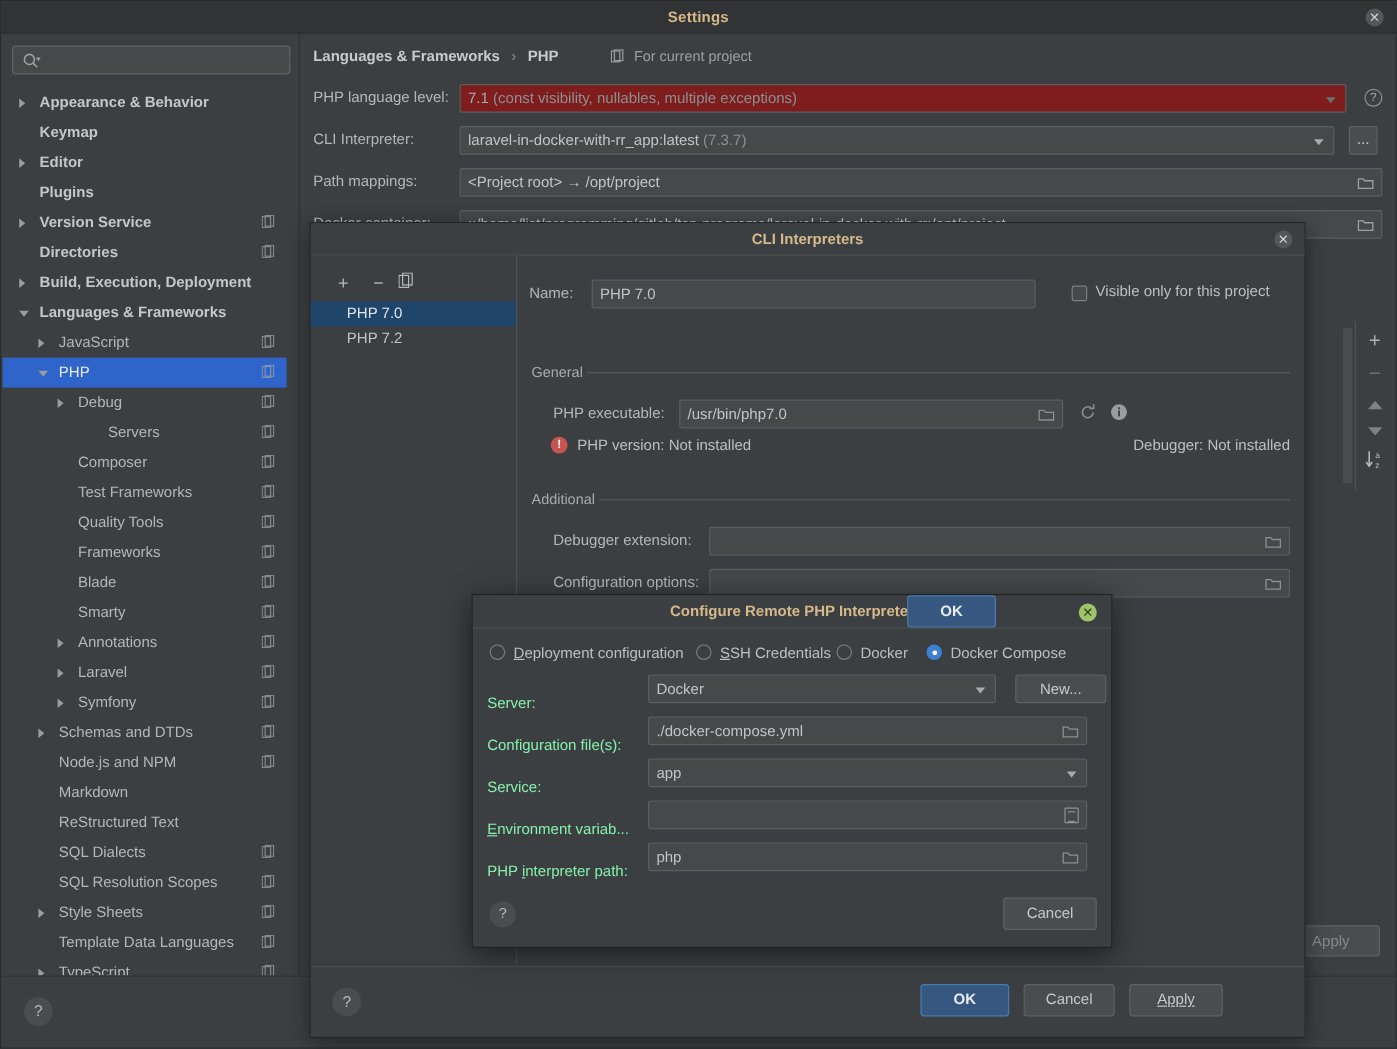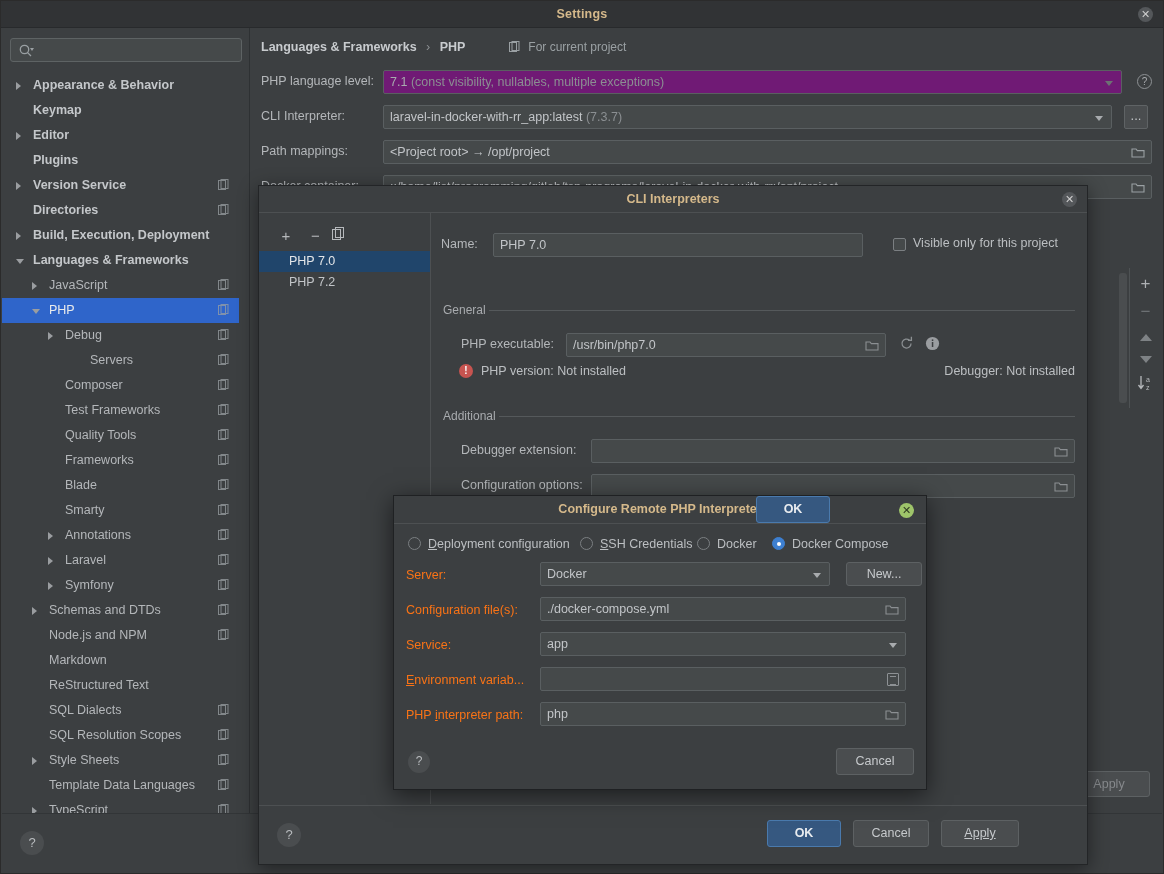--- a/index.html
+++ b/index.html
@@ -114,21 +114,21 @@
     position: absolute; left: 0; top: 4px;
     font-size: 12.5px; color: #b4b7ba; white-space: nowrap;
   }
   .field {
     position: absolute; height: 24px;
     background: #45494a; border: 1px solid #5a5f61; border-radius: 2px;
     font-size: 12.5px; color: #c2c5c8;
     line-height: 22px; padding-left: 6px;
     white-space: nowrap; overflow: hidden;
   }
-  .field.readonly { background: #701a75; color: #a8abae; }
+  .field.readonly { background: #7f1d1d; color: #a8abae; }
   .field .dim { color: #8b8f92; }
   .arrow-down {
     position: absolute; right: 8px; top: 10px;
     width: 0; height: 0;
     border-left: 4.5px solid transparent;
     border-right: 4.5px solid transparent;
     border-top: 5px solid #a8abae;
   }
   .arrow-down.disabled { border-top-color: #6d7174; }
   .folder-icon { position: absolute; right: 6px; top: 5px; width: 14px; height: 13px; }
@@ -273,21 +273,21 @@
   .radio-item.checked .radio-mark { border-color: #3d7fd0; background: #3d7fd0; }
   .radio-item.checked .radio-mark::after {
     content: ""; position: absolute; left: 3.5px; top: 3.5px;
     width: 4px; height: 4px; border-radius: 50%; background: #ffffff;
   }
   .radio-text { margin-left: 20px; display: inline-block; }
   .radio-text u { text-decoration: underline; }
 
   .rd-row { position: absolute; left: 12px; right: 12px; height: 24px; }
   .rd-label {
-    position: absolute; left: 0; top: 6px; font-size: 12.5px; color: #f97316;
+    position: absolute; left: 0; top: 17px; font-size: 12.5px; color: #86efac;
     white-space: nowrap;
   }
   .rd-label u { text-decoration: underline; }
   .env-icon {
     position: absolute; right: 6px; top: 5px; width: 12px; height: 13px;
     border: 1px solid #8d9194; border-radius: 1px;
   }
   .env-icon::after {
     content: ""; position: absolute; left: 2px; top: 2px; right: 2px;
     border-top: 1px solid #8d9194; height: 7px;

